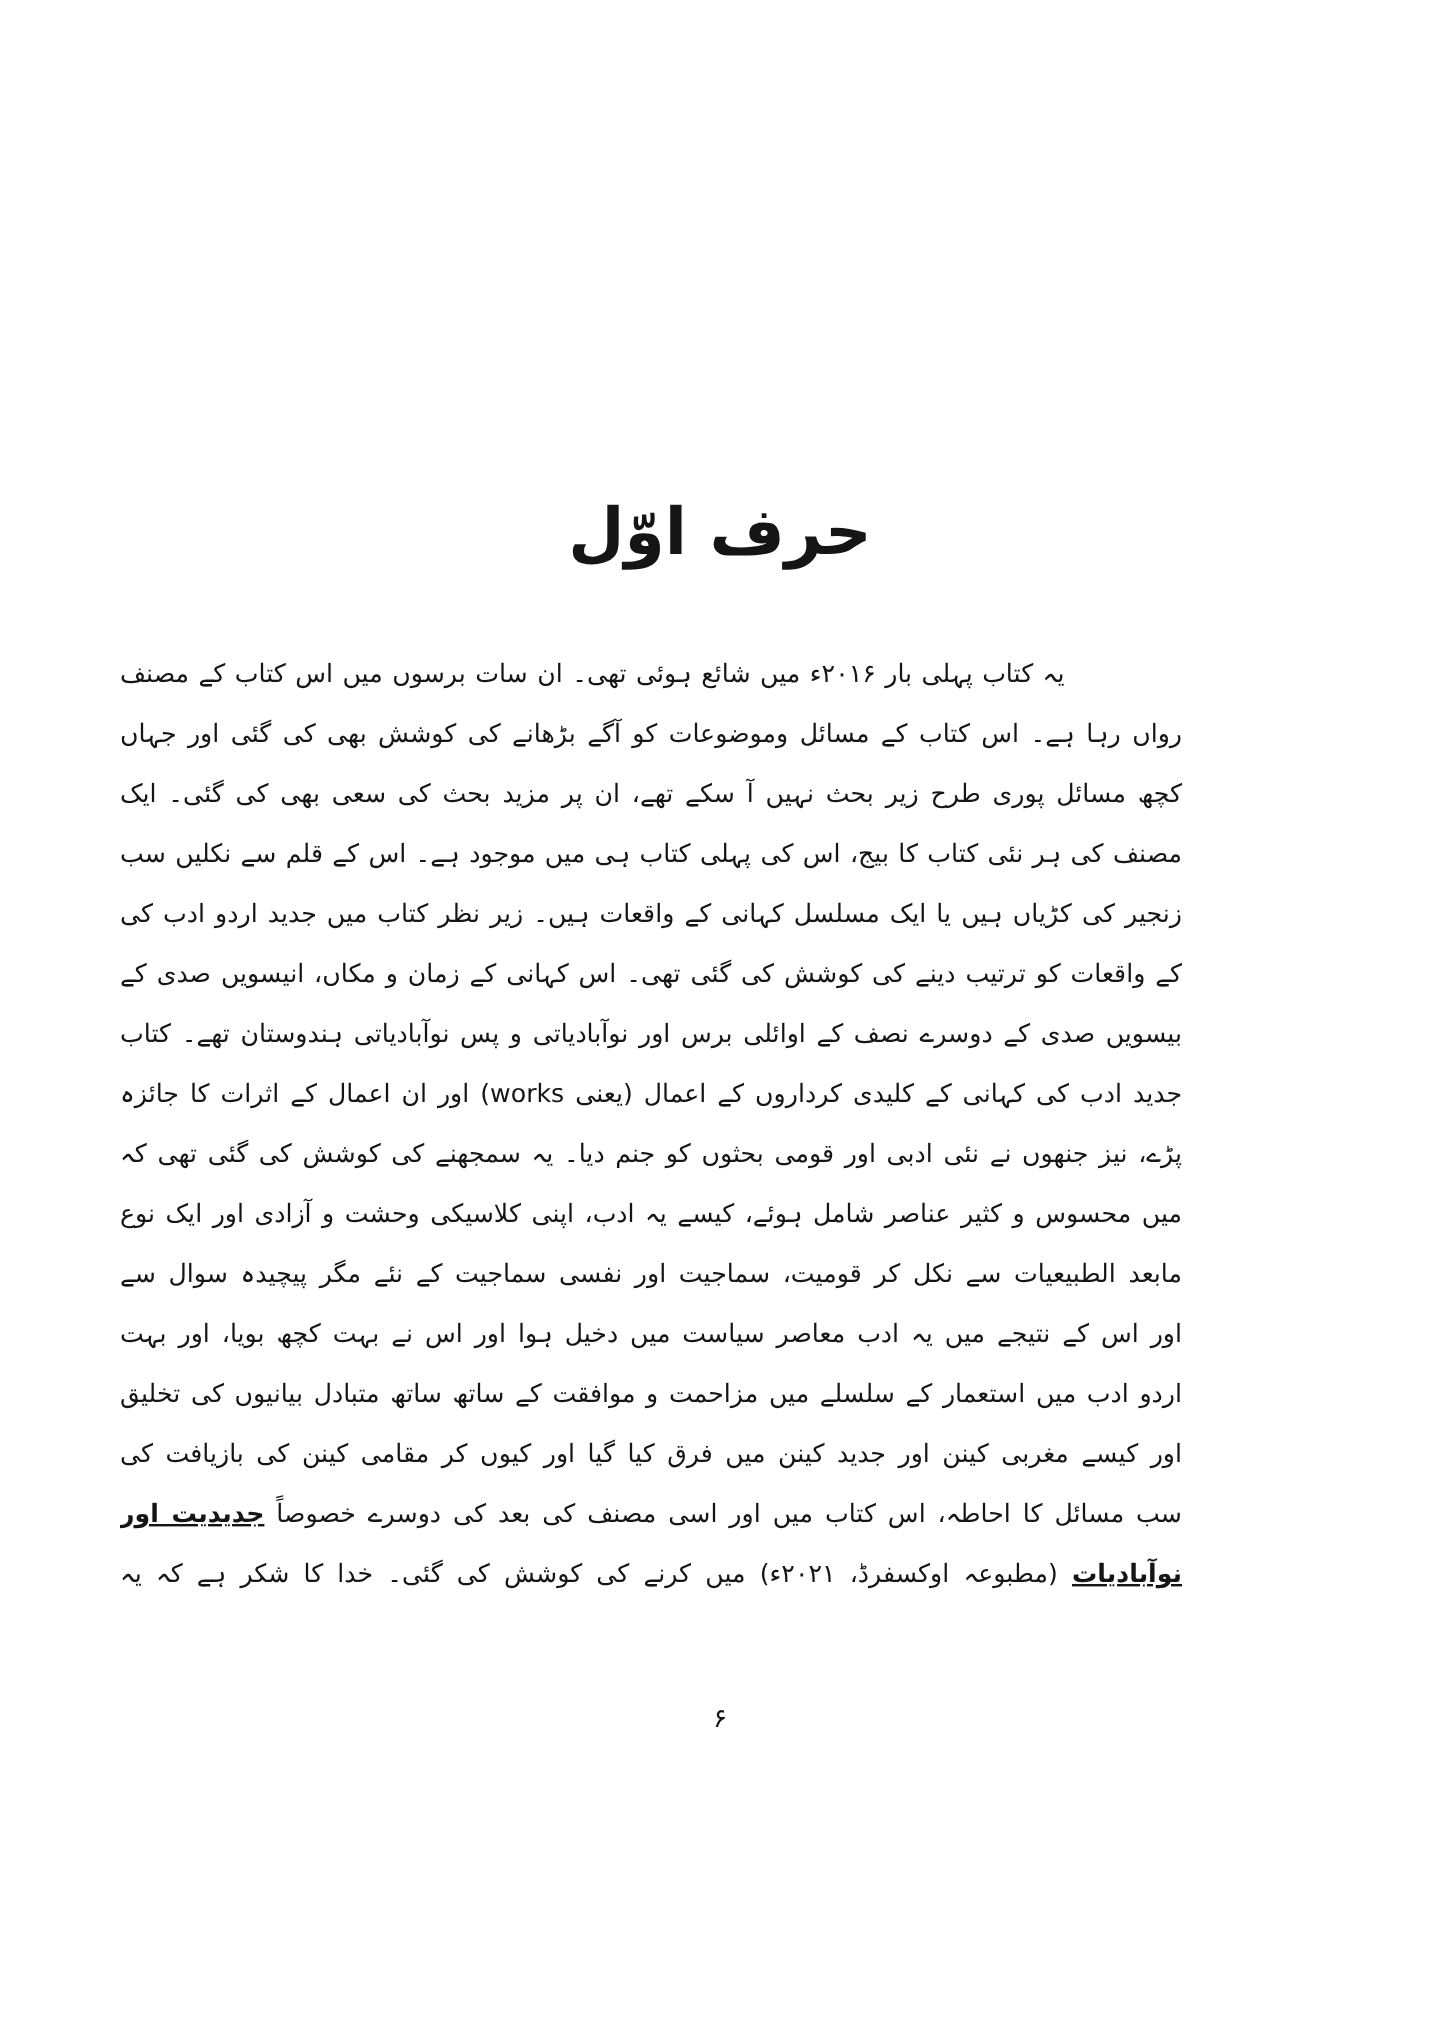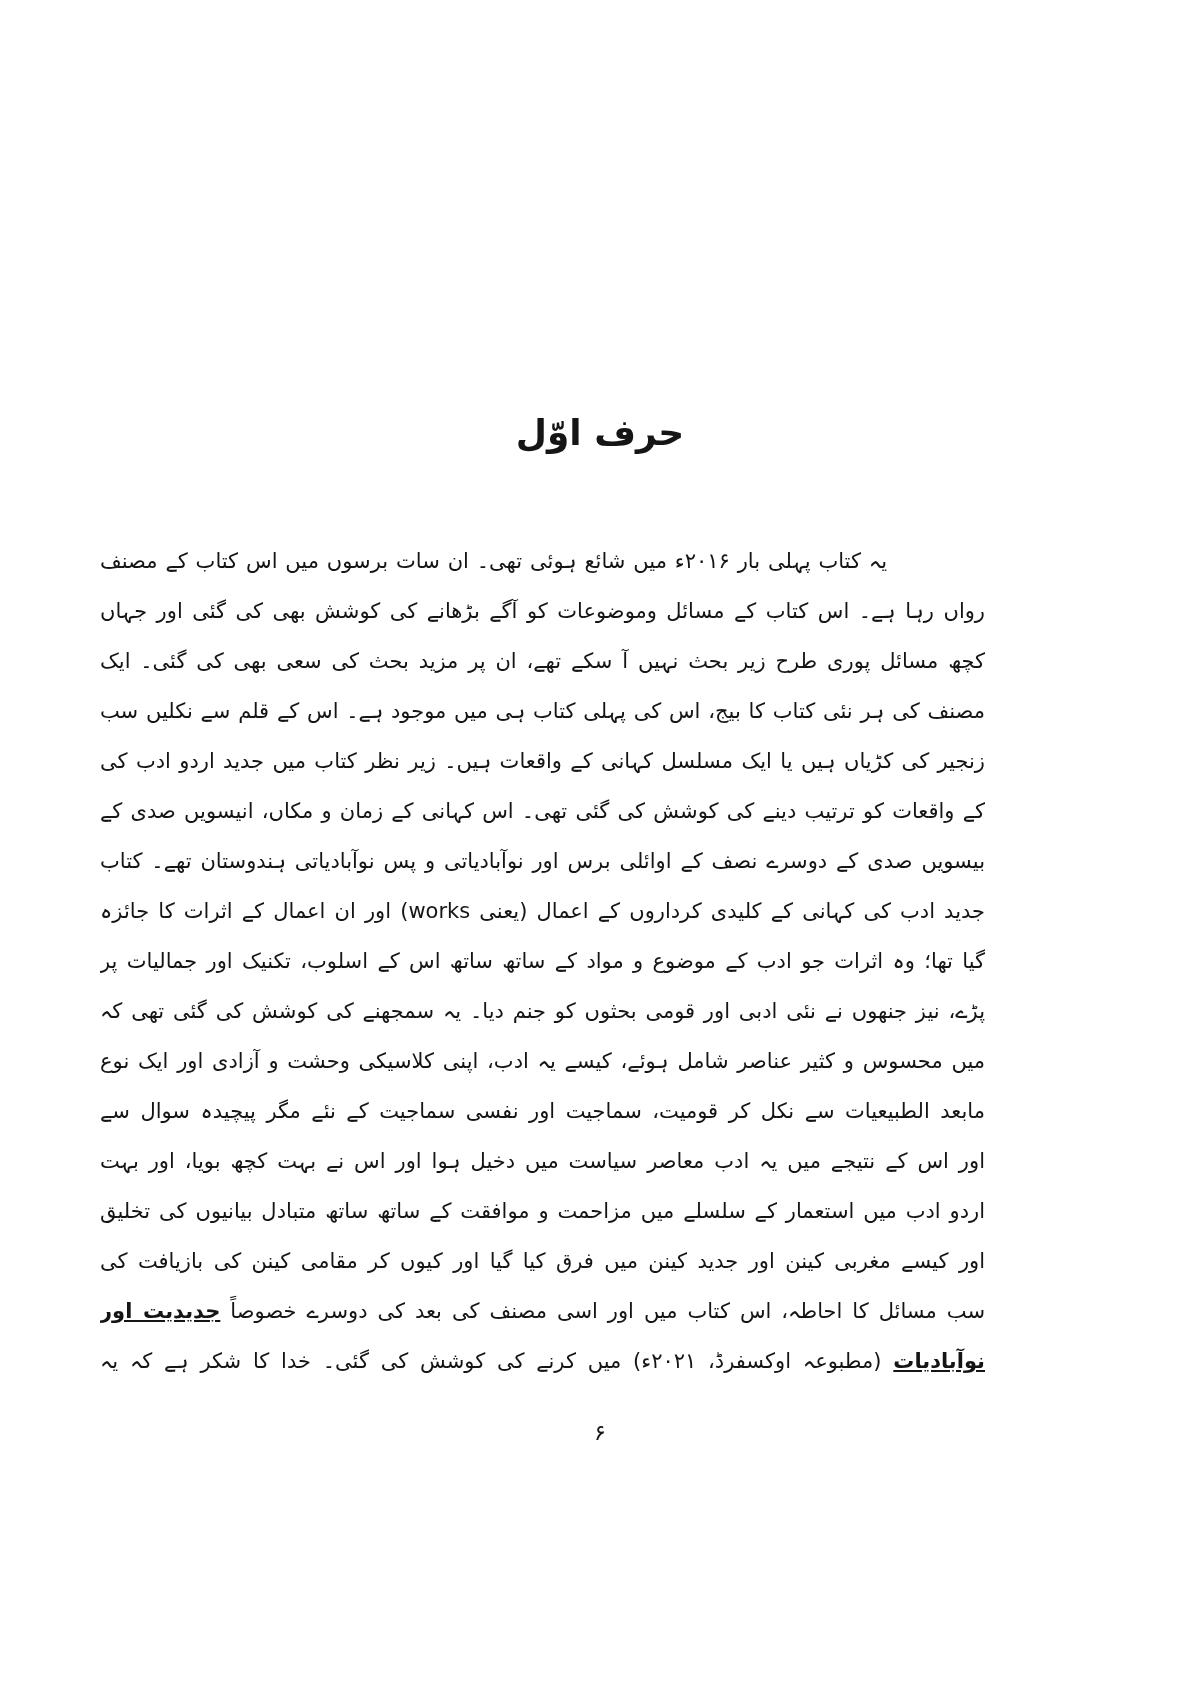--- a/index.html
+++ b/index.html
@@ -17,21 +17,21 @@
     font-family: "DejaVu Sans", sans-serif;
     color: #151515;
   }
   .chapter-title {
     position: absolute;
     top: 412px;
     left: 0;
     width: 100%;
     text-align: center;
     direction: rtl;
-    font-size: 36px;
+    font-size: 54px;
     font-weight: bold;
     letter-spacing: 0px;
   }
   .paragraph {
     position: absolute;
     top: 536px;
     left: 100px;
     width: 885px;
     direction: rtl;
   }
@@ -70,21 +70,20 @@
 
   <div class="paragraph">
       <div class="line first-line"><span>یہ کتاب پہلی بار ۲۰۱۶ء میں شائع ہوئی تھی۔ ان سات برسوں میں اس کتاب کے مصنف کا قلم</span></div>
       <div class="line"><span>رواں رہا ہے۔ اس کتاب کے مسائل وموضوعات کو آگے بڑھانے کی کوشش بھی کی گئی اور جہاں محسوس ہوا کہ</span></div>
       <div class="line"><span>کچھ مسائل پوری طرح زیر بحث نہیں آ سکے تھے، ان پر مزید بحث کی سعی بھی کی گئی۔ ایک اعتبار سے اس</span></div>
       <div class="line"><span>مصنف کی ہر نئی کتاب کا بیج، اس کی پہلی کتاب ہی میں موجود ہے۔ اس کے قلم سے نکلیں سب کتابیں، ایک</span></div>
       <div class="line"><span>زنجیر کی کڑیاں ہیں یا ایک مسلسل کہانی کے واقعات ہیں۔ زیر نظر کتاب میں جدید اردو ادب کی تشکیل کی کہانی</span></div>
       <div class="line"><span>کے واقعات کو ترتیب دینے کی کوشش کی گئی تھی۔ اس کہانی کے زمان و مکاں، انیسویں صدی کے اواخر سے</span></div>
       <div class="line"><span>بیسویں صدی کے دوسرے نصف کے اوائلی برس اور نوآبادیاتی و پس نوآبادیاتی ہندوستان تھے۔ کتاب میں</span></div>
       <div class="line"><span>جدید ادب کی کہانی کے کلیدی کرداروں کے اعمال (یعنی works) اور ان اعمال کے اثرات کا جائزہ لیا</span></div>
-      <div class="line"><span>گیا تھا؛ وہ اثرات جو ادب کے موضوع و مواد کے ساتھ ساتھ اس کے اسلوب، تکنیک اور جمالیات پر</span></div>
       <div class="line"><span>پڑے، نیز جنھوں نے نئی ادبی اور قومی بحثوں کو جنم دیا۔ یہ سمجھنے کی کوشش کی گئی تھی کہ کیسے اردو کے جدید ادب</span></div>
       <div class="line"><span>میں محسوس و کثیر عناصر شامل ہوئے، کیسے یہ ادب، اپنی کلاسیکی وحشت و آزادی اور ایک نوع کی</span></div>
       <div class="line"><span>مابعد الطبیعیات سے نکل کر قومیت، سماجیت اور نفسی سماجیت کے نئے مگر پیچیدہ سوال سے مسلسل دوچار رہا ہے</span></div>
       <div class="line"><span>اور اس کے نتیجے میں یہ ادب معاصر سیاست میں دخیل ہوا اور اس نے بہت کچھ بویا، اور بہت کچھ کاٹا؛ کیسے</span></div>
       <div class="line"><span>اردو ادب میں استعمار کے سلسلے میں مزاحمت و موافقت کے ساتھ ساتھ متبادل بیانیوں کی تخلیق کی کوشش کی گئی</span></div>
       <div class="line"><span>اور کیسے مغربی کینن اور جدید کینن میں فرق کیا گیا اور کیوں کر مقامی کینن کی بازیافت کی مساعی ہوئیں؟ ان</span></div>
       <div class="line"><span>سب مسائل کا احاطہ، اس کتاب میں اور اسی مصنف کی بعد کی دوسرے خصوصاً </span><span class="bold">جدیدیت اور</span></div>
       <div class="line"><span class="bold">نوآبادیات</span><span> (مطبوعہ اوکسفرڈ، ۲۰۲۱ء) میں کرنے کی کوشش کی گئی۔ خدا کا شکر ہے کہ یہ مساعی رائیگاں نہیں</span></div>
     </div>
 

